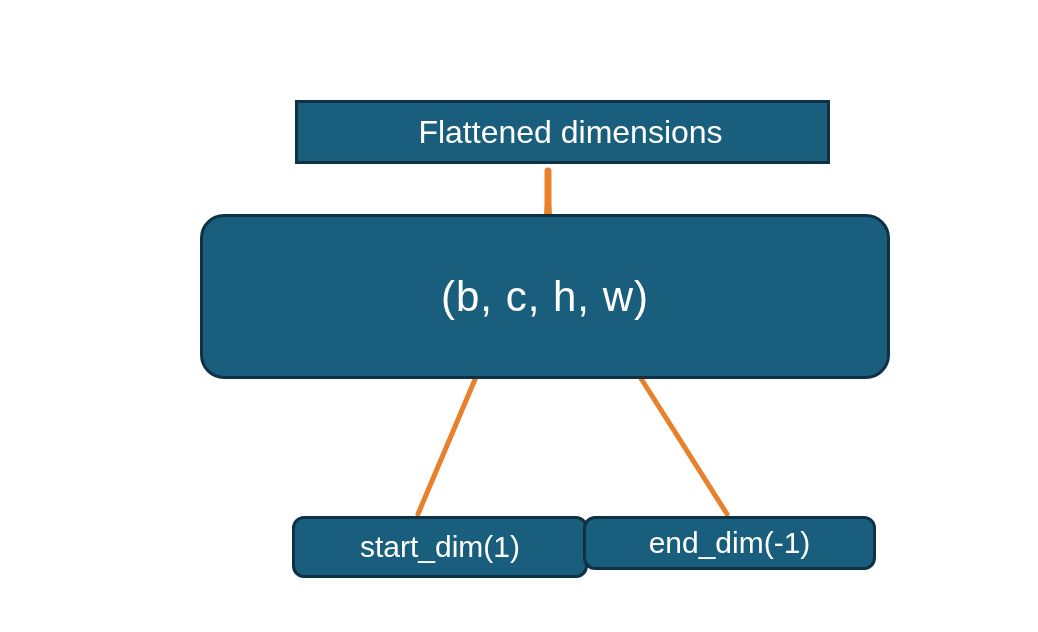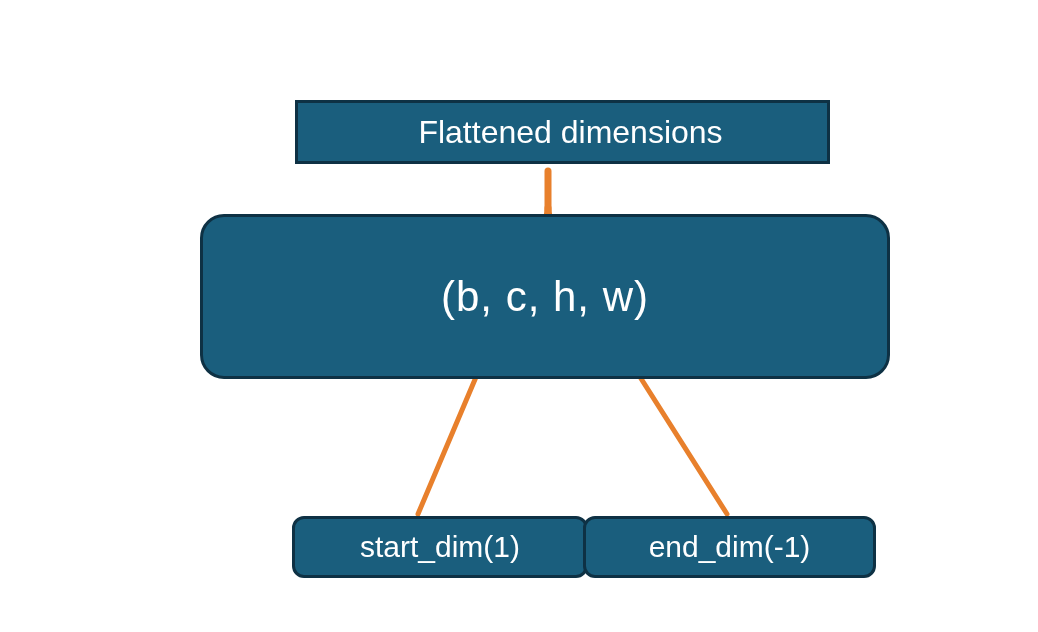--- a/index.html
+++ b/index.html
@@ -51,21 +51,21 @@
     width: 296px;
     height: 62px;
     border-radius: 12px;
     font-size: 30px;
     margin-left: 24px;
   }
   .node-end {
     left: 583px;
     top: 516px;
     width: 293px;
-    height: 62px;
+    height: 54px;
     border-radius: 12px;
     font-size: 30px;
   }
   .overlay {
     position: absolute;
     left: 0;
     top: 0;
     width: 1038px;
     height: 632px;
     pointer-events: none;

